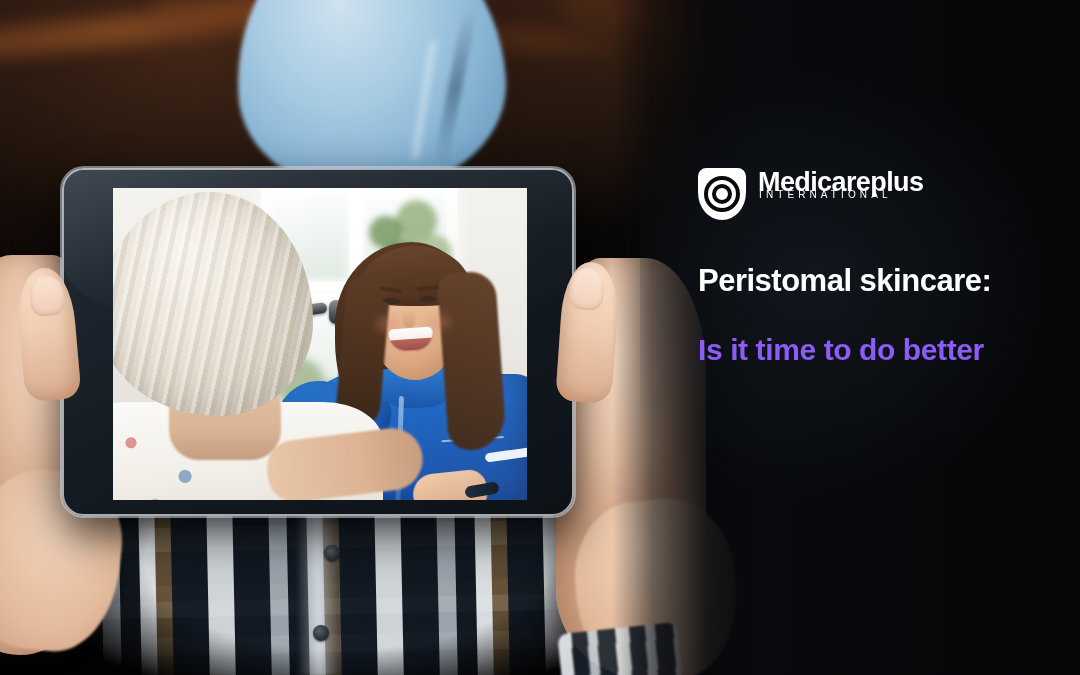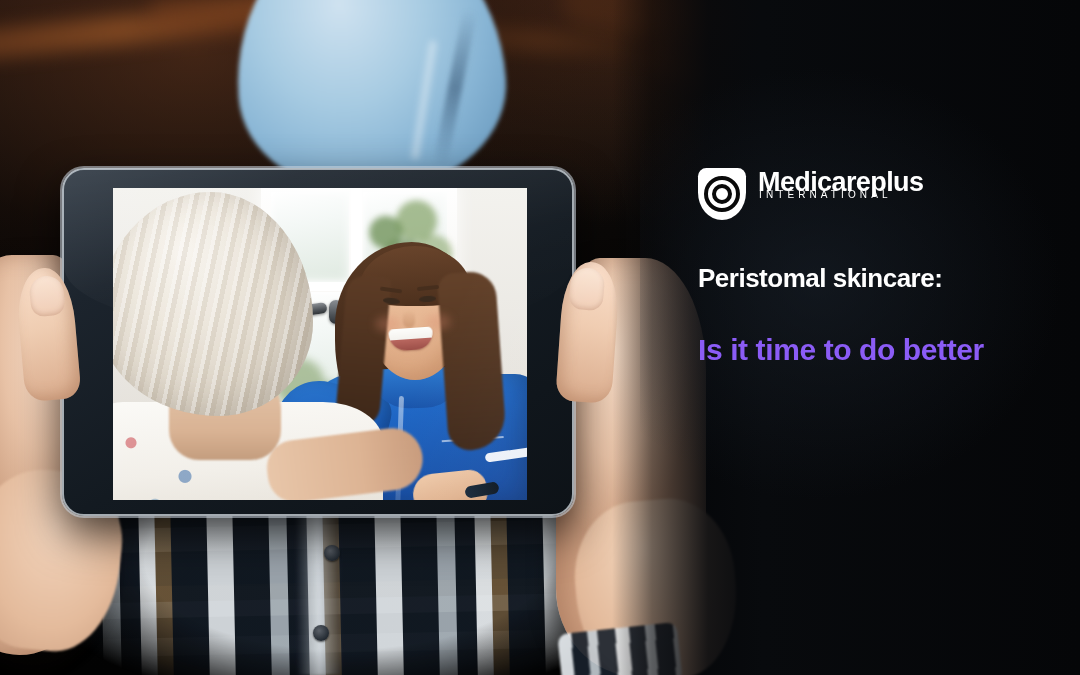--- a/index.html
+++ b/index.html
@@ -436,21 +436,21 @@
     line-height:1.02; white-space:nowrap;
   }
   .logo-sub {
     position:absolute; left:1px; top:21px;
     font-size:10px; font-weight:400; color:#ffffff;
     letter-spacing:4.1px; white-space:nowrap;
   }
 
   .headline {
     position:absolute; left:8px; top:264px; width:378px;
-    font-size:26px; font-weight:700; color:#ffffff;
+    font-size:31px; font-weight:700; color:#ffffff;
     letter-spacing:-.5px; line-height:1.12; white-space:nowrap;
   }
   .subhead {
     position:absolute; left:8px; top:330px; width:380px;
     font-size:30px; font-weight:700; letter-spacing:-.4px; line-height:1.30;
   }
   .subhead .l1, .subhead .l2 { display:block; white-space:nowrap; }
 </style>
 </head>
 <body>

